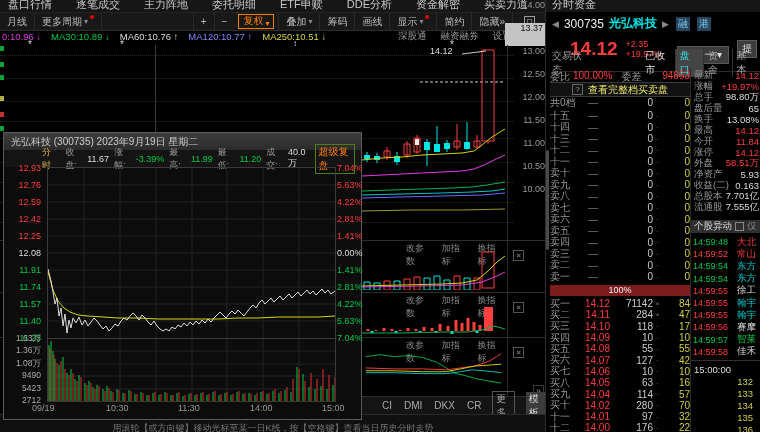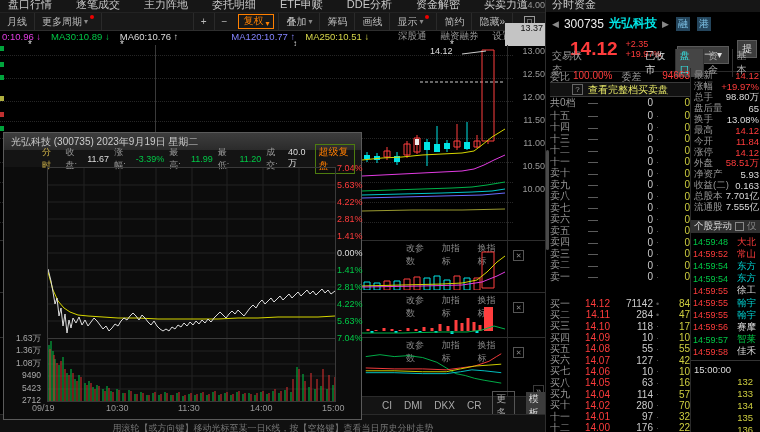--- a/index.html
+++ b/index.html
@@ -1,21 +1,21 @@
 <!DOCTYPE html>
 <html><head>
 <meta charset="utf-8">
 <style>
   html,body{margin:0;padding:0;background:#000;}
   #app{position:relative;width:760px;height:432px;background:#000;overflow:hidden;
        font-family:"Liberation Sans","DejaVu Sans",sans-serif;color:#ccc;}
   .abs{position:absolute;}
   
   .r{color:#ff3c3c;} .g{color:#00c846;} .w{color:#ddd;} .c{color:#00d2d2;}
-  .y{color:#d6d64a;} .m{color:#e23ce2;} .b{color:#8585ff;margin-left:43px;} .gy{color:#888;} .m2{color:#e23ce2;}
+  .y{color:#d6d64a;} .m{color:#e23ce2;} .b{color:#8585ff;} .gy{color:#888;} .m2{color:#e23ce2;}
   
   #menu-bar{left:0;top:0;width:760px;height:12px;background:#161616;overflow:hidden;border-bottom:1px solid #222;}
   #menu-bar .items{display:flex;gap:24px;padding-left:8px;margin-top:-3px;font-size:11px;color:#c8c8c8;white-space:nowrap;}
   
   #toolbar{left:0;top:13px;width:546px;height:17px;background:#181818;border-bottom:1px solid #2e2e2e;display:flex;align-items:center;font-size:10px;color:#bbb;}
   #toolbar .tb{padding:0 7px;border-right:1px solid #2a2a2a;display:flex;align-items:center;gap:2px;height:100%;}
   #toolbar .right{margin-left:auto;display:flex;height:100%;}
   #toolbar .right .tb{border-right:none;border-left:1px solid #2a2a2a;}
   .fq{color:#ff8000;border:1px solid #ff8000;padding:0 4px;margin:1px 4px;display:flex;align-items:flex-end;gap:2px;}
   .reddot{width:4px;height:4px;border-radius:2px;background:#e00;align-self:flex-start;margin-top:2px;}
@@ -322,20 +322,34 @@
         <span class="g">-3.39%</span>
       <span class="lab">最高:</span>
         <span class="g">11.99</span>
       <span class="lab">最低:</span>
         <span class="g">11.20</span>
       <span class="lab">成交:</span>
         <span class="w">40.0万</span>
       <span id="replay-btn">超级复盘</span>
     </div>
 
+    <div class="pp-axis abs">
+
+    <div class="r">12.93</div>
+        <div class="r">12.76</div>
+        <div class="r">12.59</div>
+        <div class="r">12.42</div>
+        <div class="r">12.25</div>
+        <div class="w">12.08</div>
+        <div class="g">11.91</div>
+        <div class="g">11.74</div>
+        <div class="g">11.57</div>
+        <div class="g">11.40</div>
+        <div class="g">11.23</div>
+      </div>
     <div class="pp-axis2 abs">
 
     <div class="r">7.04%</div>
         <div class="r">5.63%</div>
         <div class="r">4.22%</div>
         <div class="r">2.81%</div>
         <div class="r">1.41%</div>
         <div class="w">0.00%</div>
         <div class="g">1.41%</div>
         <div class="g">2.81%</div>
@@ -539,20 +553,21 @@
           </div>
 
           <div class="lvl">
             <span class="lab">卖一</span>
             <span class="dash">—</span>
             <span class="vol">0</span>
             <span class="dot">·</span>
             <span class="n">0</span>
           </div>
         </div>
+      <div id="ratio-bar" class="abs">100%</div>
       <div id="buy-rows" class="abs">
 
           <div class="lvl">
             <span class="lab">买一</span>
             <span class="price">14.12</span>
             <span class="vol">71142</span>
             <span class="dot m2">•</span>
             <span class="n">84</span>
           </div>
 

